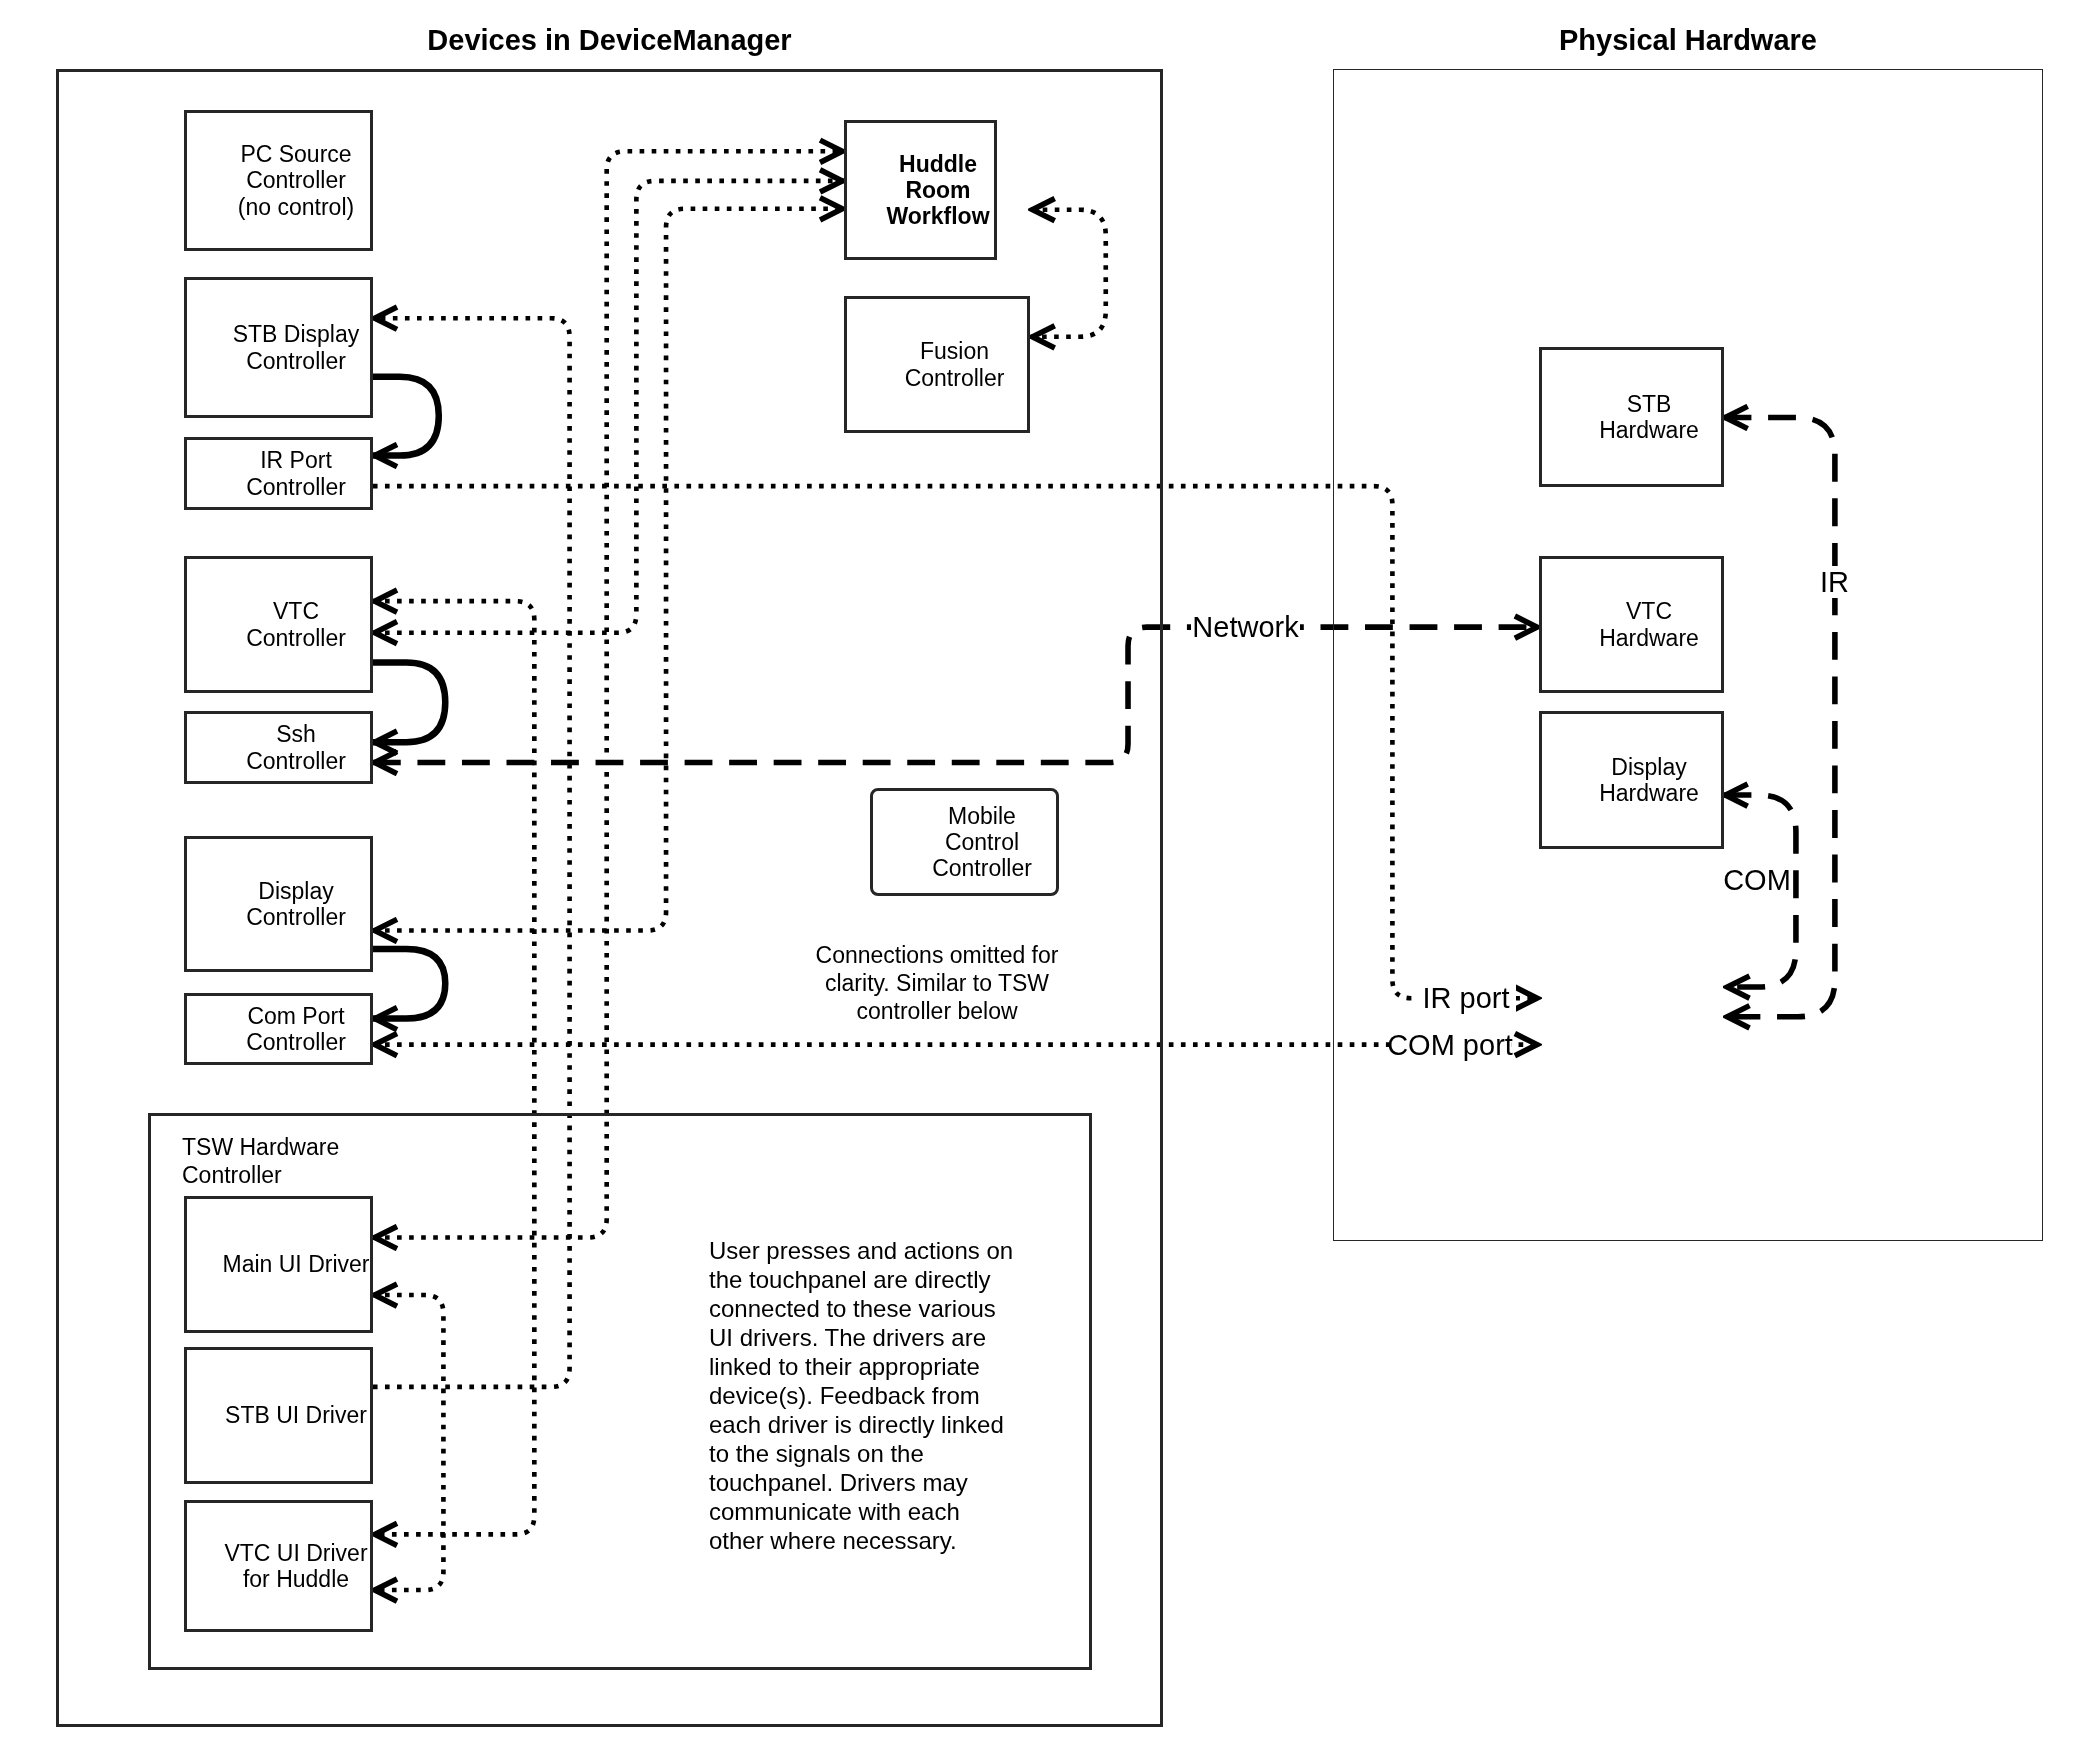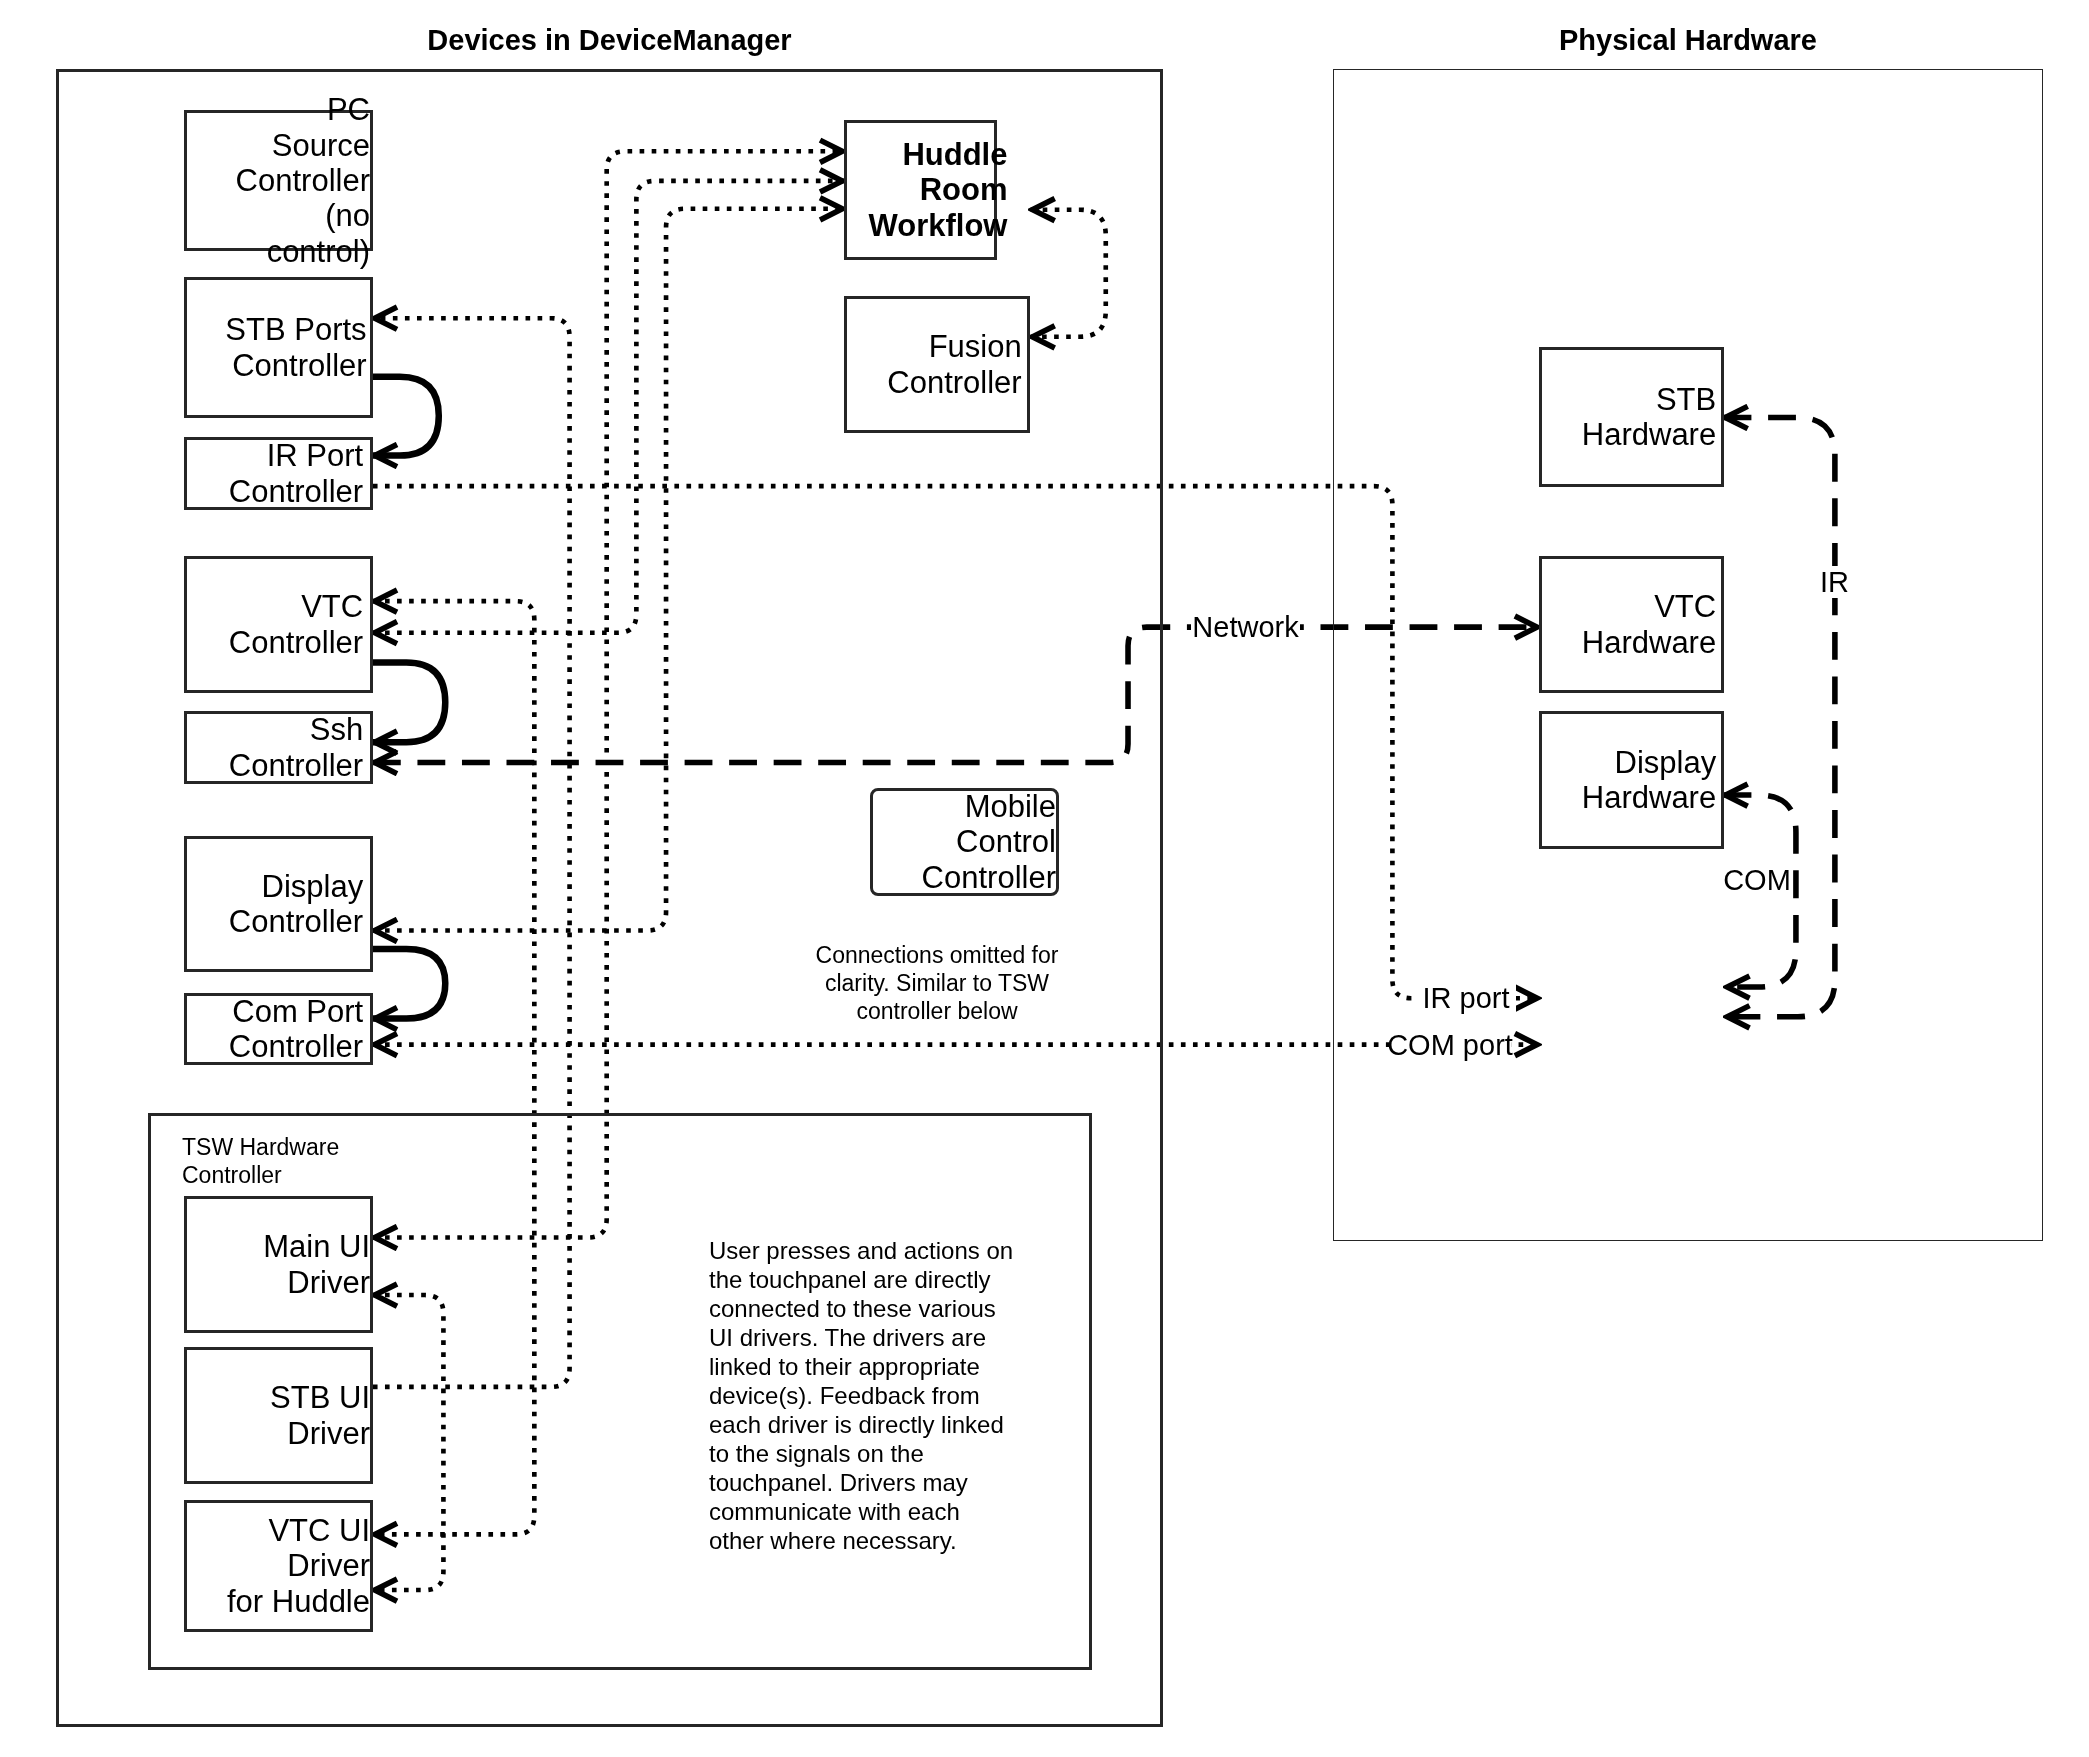--- a/index.html
+++ b/index.html
@@ -5,22 +5,22 @@
   html,body{margin:0;padding:0;background:#ffffff;}
   .stage{
     position:relative;width:2090px;height:1758px;background:#ffffff;
     font-family:"Liberation Sans", sans-serif;color:#000;overflow:hidden;
   }
   .wires{position:absolute;left:0;top:0;z-index:1;}
   .container{position:absolute;border:3.7px solid #262626;box-sizing:border-box;background:transparent;z-index:2;}
   .container.thin{border-width:1.9px;}
   .box{
     position:absolute;border:3.7px solid #262626;box-sizing:border-box;background:#ffffff;
-    display:flex;align-items:center;justify-content:center;text-align:right;
-    white-space:pre-line;font-size:31px;line-height:1.14;z-index:3;padding-left:35px;
+    display:flex;align-items:center;justify-content:center;text-align:center;
+    white-space:pre-line;font-size:23px;line-height:1.14;z-index:3;padding-left:35px;
   }
   .title{position:absolute;font-weight:bold;font-size:29px;text-align:center;z-index:3;}
   .linelabel{
     position:absolute;background:#ffffff;font-size:29px;display:flex;align-items:center;
     justify-content:center;white-space:nowrap;z-index:2;
   }
   .note{position:absolute;font-size:23px;line-height:28px;text-align:center;white-space:pre-line;z-index:3;}
   .para{position:absolute;font-size:24px;line-height:29px;text-align:left;white-space:pre-line;z-index:3;}
   .groupLabel{position:absolute;font-size:23px;line-height:28px;white-space:pre-line;z-index:3;}
   .dot{fill:none;stroke:#000;stroke-width:5;stroke-dasharray:5 8;}
@@ -66,21 +66,21 @@
 
   <div class="container" style="left:56px;top:69px;width:1107px;height:1658px;"></div>
   <div class="container thin" style="left:1333px;top:69px;width:710px;height:1172px;"></div>
   <div class="container" style="left:148px;top:1113px;width:944px;height:557px;"></div>
   <div class="groupLabel" style="left:182px;top:1133px;">TSW Hardware
 Controller</div>
 
   <div class="box" style="left:184px;top:110px;width:189px;height:141px;">PC Source
 Controller
 (no control)</div>
-  <div class="box" style="left:184px;top:277px;width:189px;height:141px;">STB Ports
+  <div class="box" style="left:184px;top:277px;width:189px;height:141px;">STB Display
 Controller</div>
   <div class="box" style="left:184px;top:437px;width:189px;height:73px;">IR Port
 Controller</div>
   <div class="box" style="left:184px;top:556px;width:189px;height:137px;">VTC
 Controller</div>
   <div class="box" style="left:184px;top:711px;width:189px;height:73px;">Ssh
 Controller</div>
   <div class="box" style="left:184px;top:836px;width:189px;height:136px;">Display
 Controller</div>
   <div class="box" style="left:184px;top:993px;width:189px;height:72px;">Com Port

